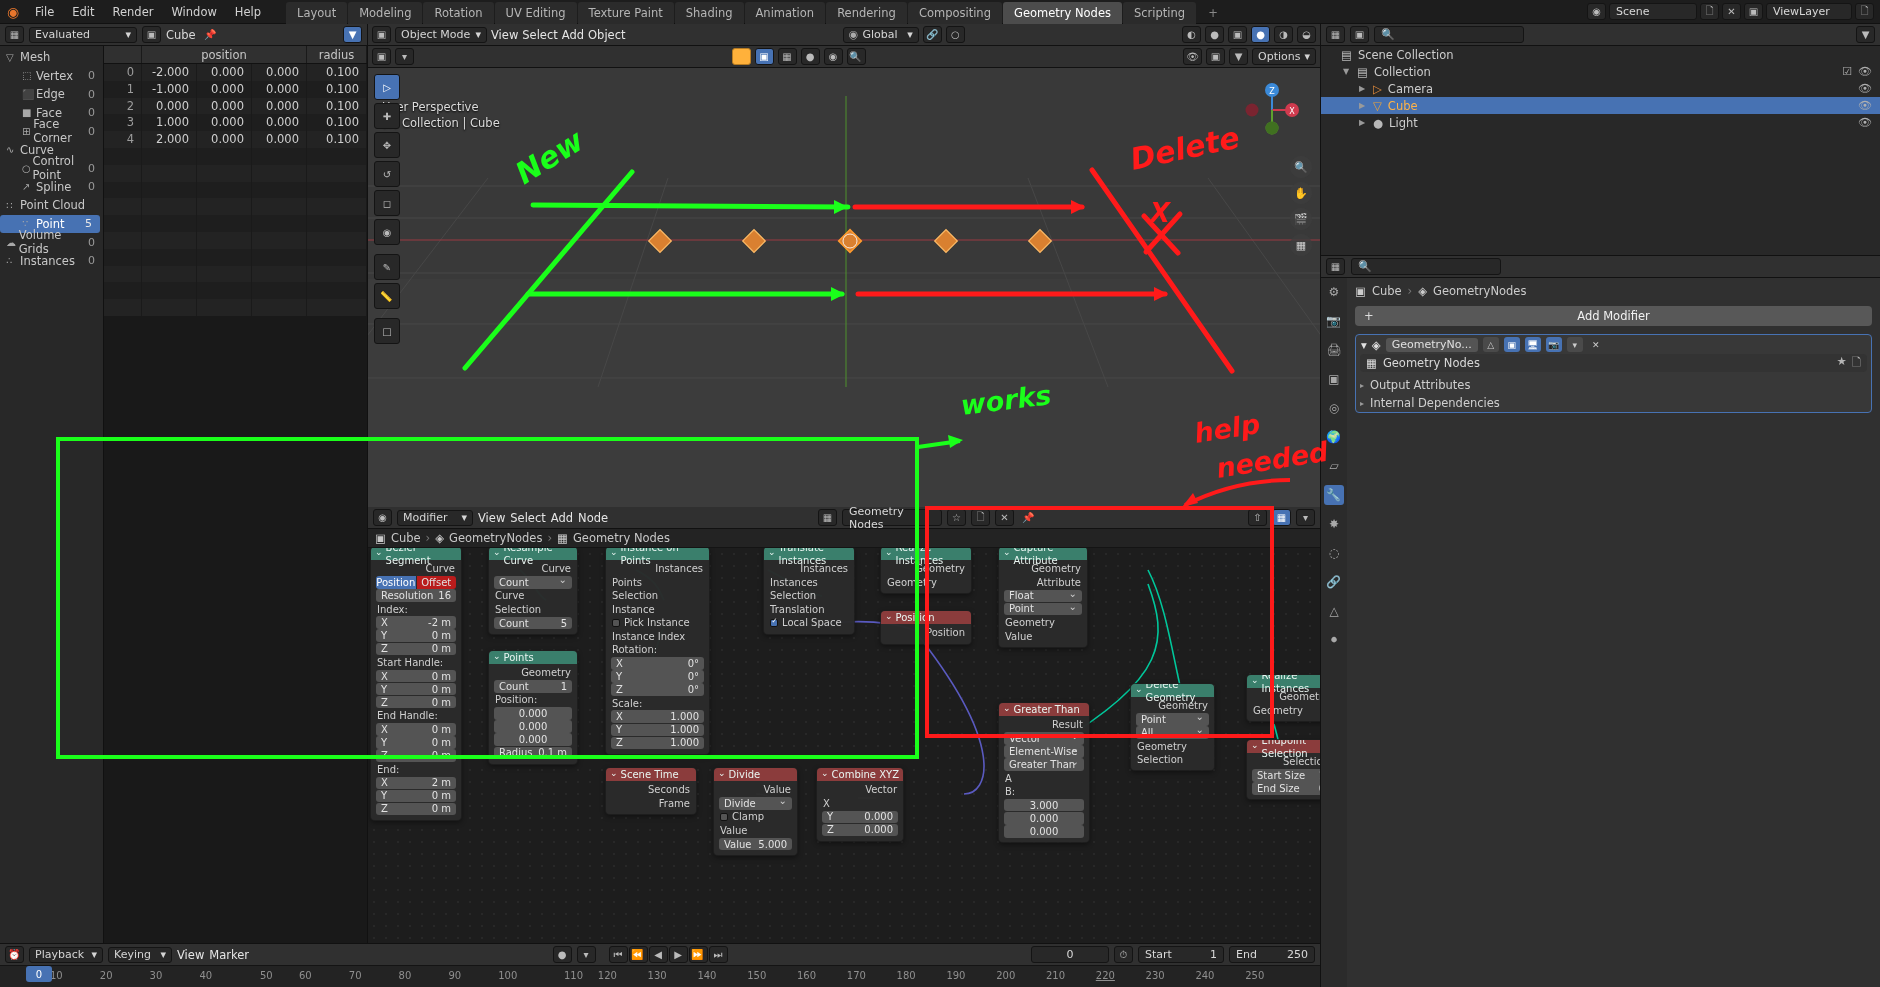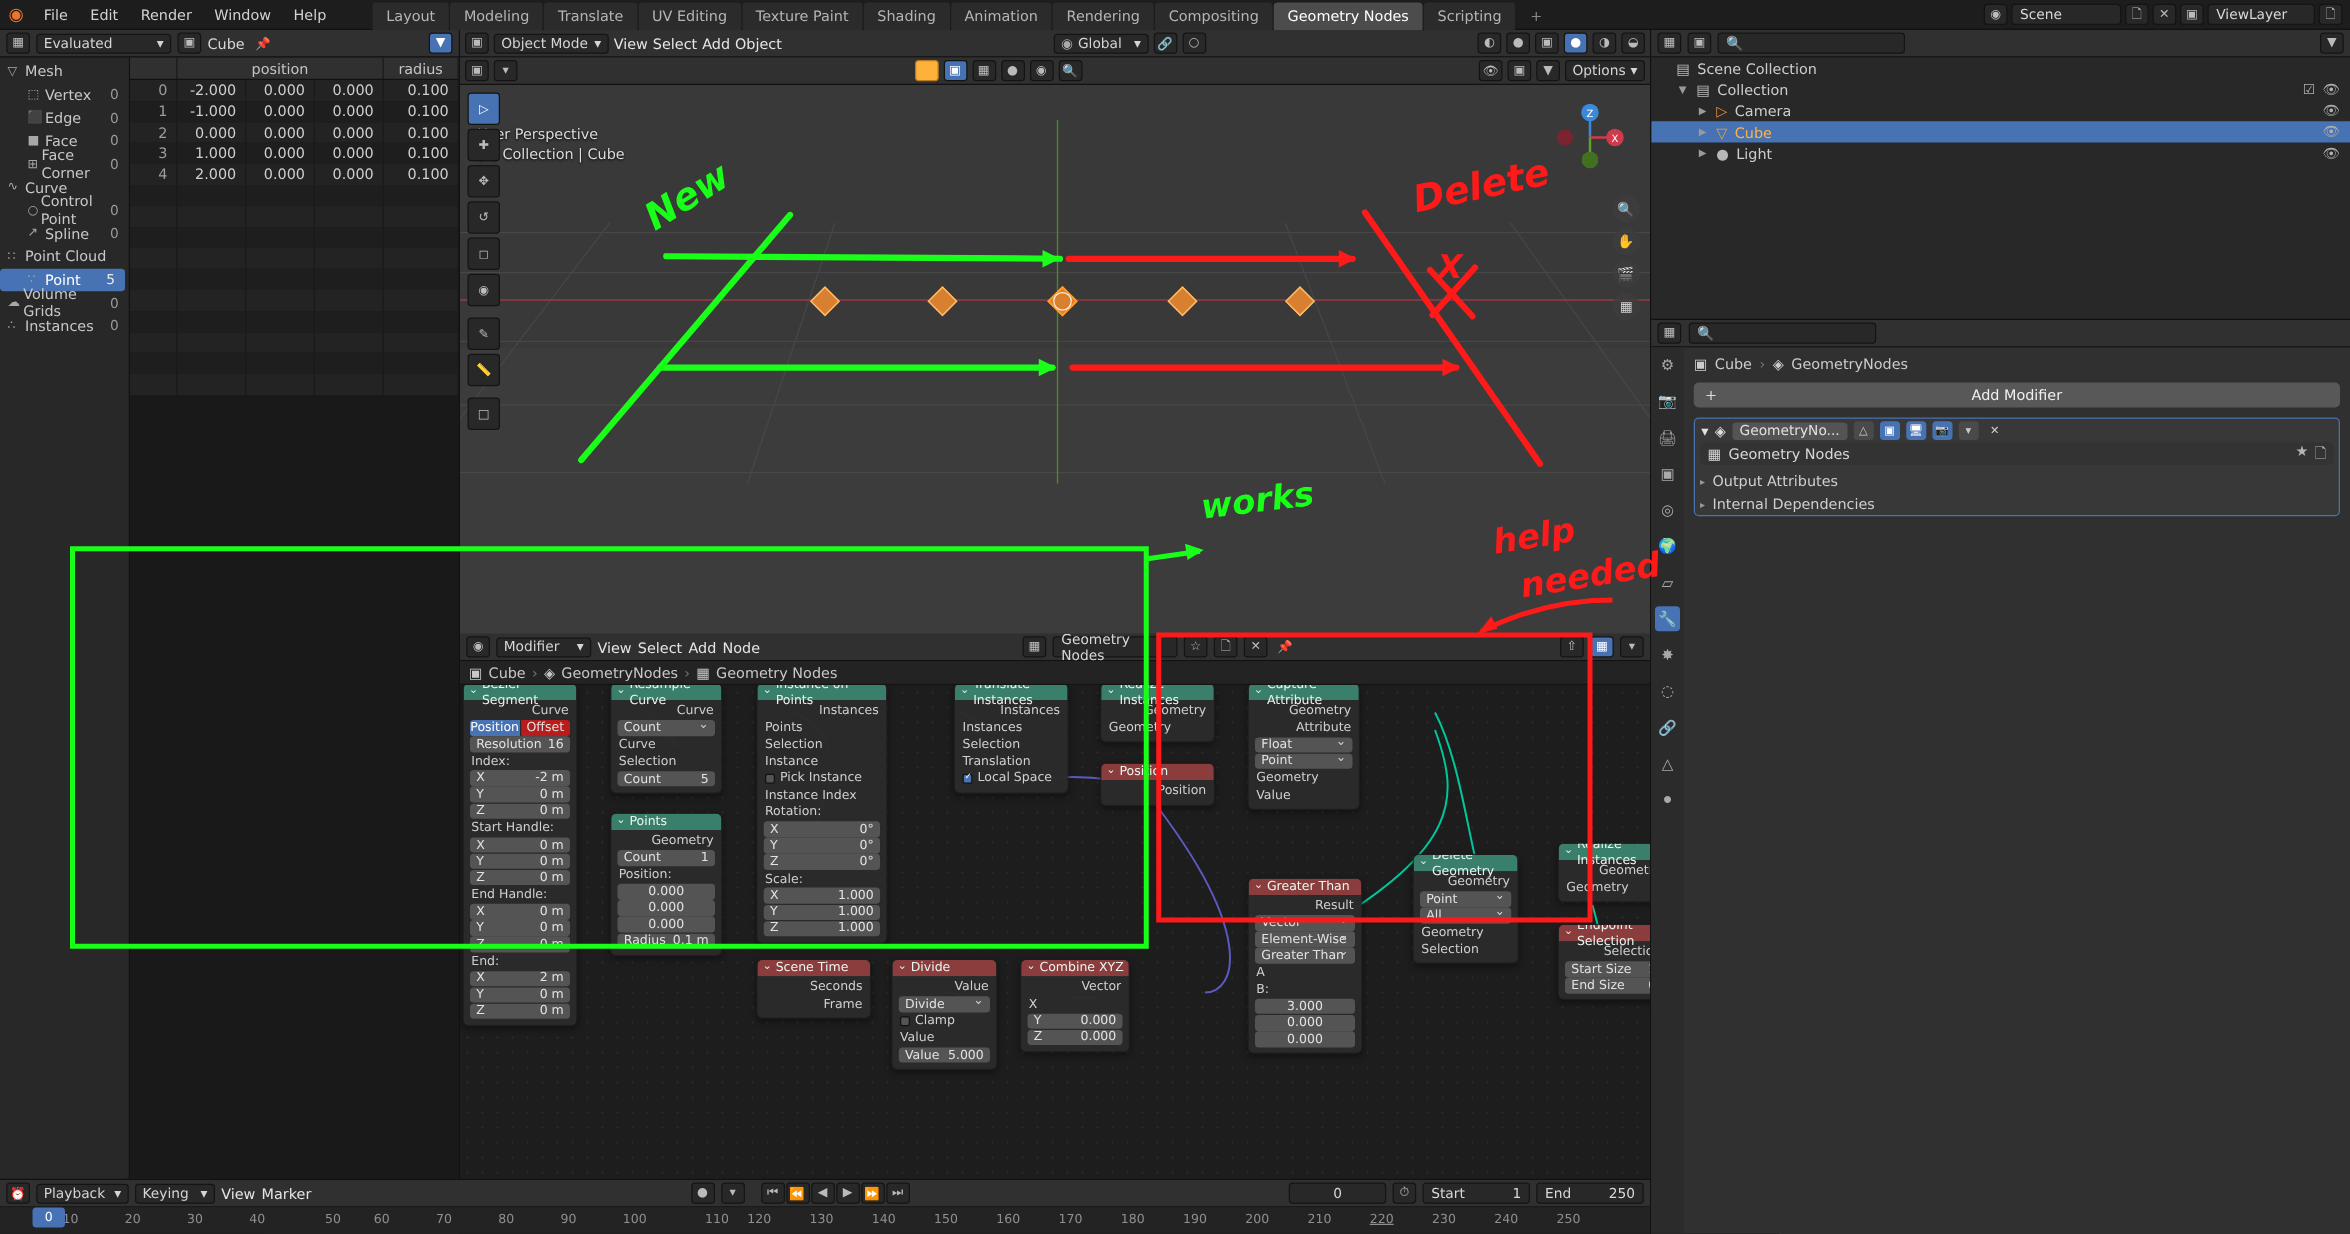--- a/index.html
+++ b/index.html
@@ -14,21 +14,21 @@
   }
   .row { display:flex; }
 
   
   #topbar {
     height:24px; background:#1d1d1d; display:flex; align-items:center;
     border-bottom:1px solid #111; position:relative;
   }
   #topbar .blender-logo { width:26px; text-align:center; color:#e8762c; font-size:14px; line-height:1;}
   #topbar .menu-item { padding:0 9px; line-height:24px; color:#d2d2d2; font-size:11.5px;}
-  .wsbar { display:flex; align-items:flex-end; height:24px; margin-left:28px;}
+  .wsbar { display:flex; align-items:flex-end; height:24px; margin-left:16px;}
   .wstab { padding:0 11px; line-height:22px; height:22px; color:#b5b5b5; font-size:11.5px;
            background:#2b2b2b; margin-right:1px; border-radius:3px 3px 0 0;}
   .wstab.active { background:#4c4c4c; color:#fff;}
   .wstab.plus { background:transparent; color:#888;}
   #topbar .right { margin-left:auto; display:flex; align-items:center; gap:3px; padding-right:6px;}
   .tfield { background:#282828; border:1px solid #141414; border-radius:3px; height:17px;
             display:flex; align-items:center; padding:0 6px; color:#d8d8d8; font-size:11px; gap:5px;}
   .ibtn { width:19px; height:17px; background:#282828; border:1px solid #141414; border-radius:3px;
           display:flex; align-items:center; justify-content:center; color:#bbb; font-size:10px;}
   .ibtn.blue { background:#4772b3; color:#fff;}
@@ -170,21 +170,21 @@
   <div class="row">
     <div class="menu-item">File</div>
     <div class="menu-item">Edit</div>
     <div class="menu-item">Render</div>
     <div class="menu-item">Window</div>
     <div class="menu-item">Help</div>
   </div>
   <div class="wsbar" id="ws-tabs">
       <div class="wstab">Layout</div>
       <div class="wstab">Modeling</div>
-      <div class="wstab">Translate</div>
+      <div class="wstab">Rotation</div>
       <div class="wstab">UV Editing</div>
       <div class="wstab">Texture Paint</div>
       <div class="wstab">Shading</div>
       <div class="wstab">Animation</div>
       <div class="wstab">Rendering</div>
       <div class="wstab">Compositing</div>
       <div class="wstab active">Geometry Nodes</div>
       <div class="wstab">Scripting</div>
       <div class="wstab plus">+</div>
     </div>

